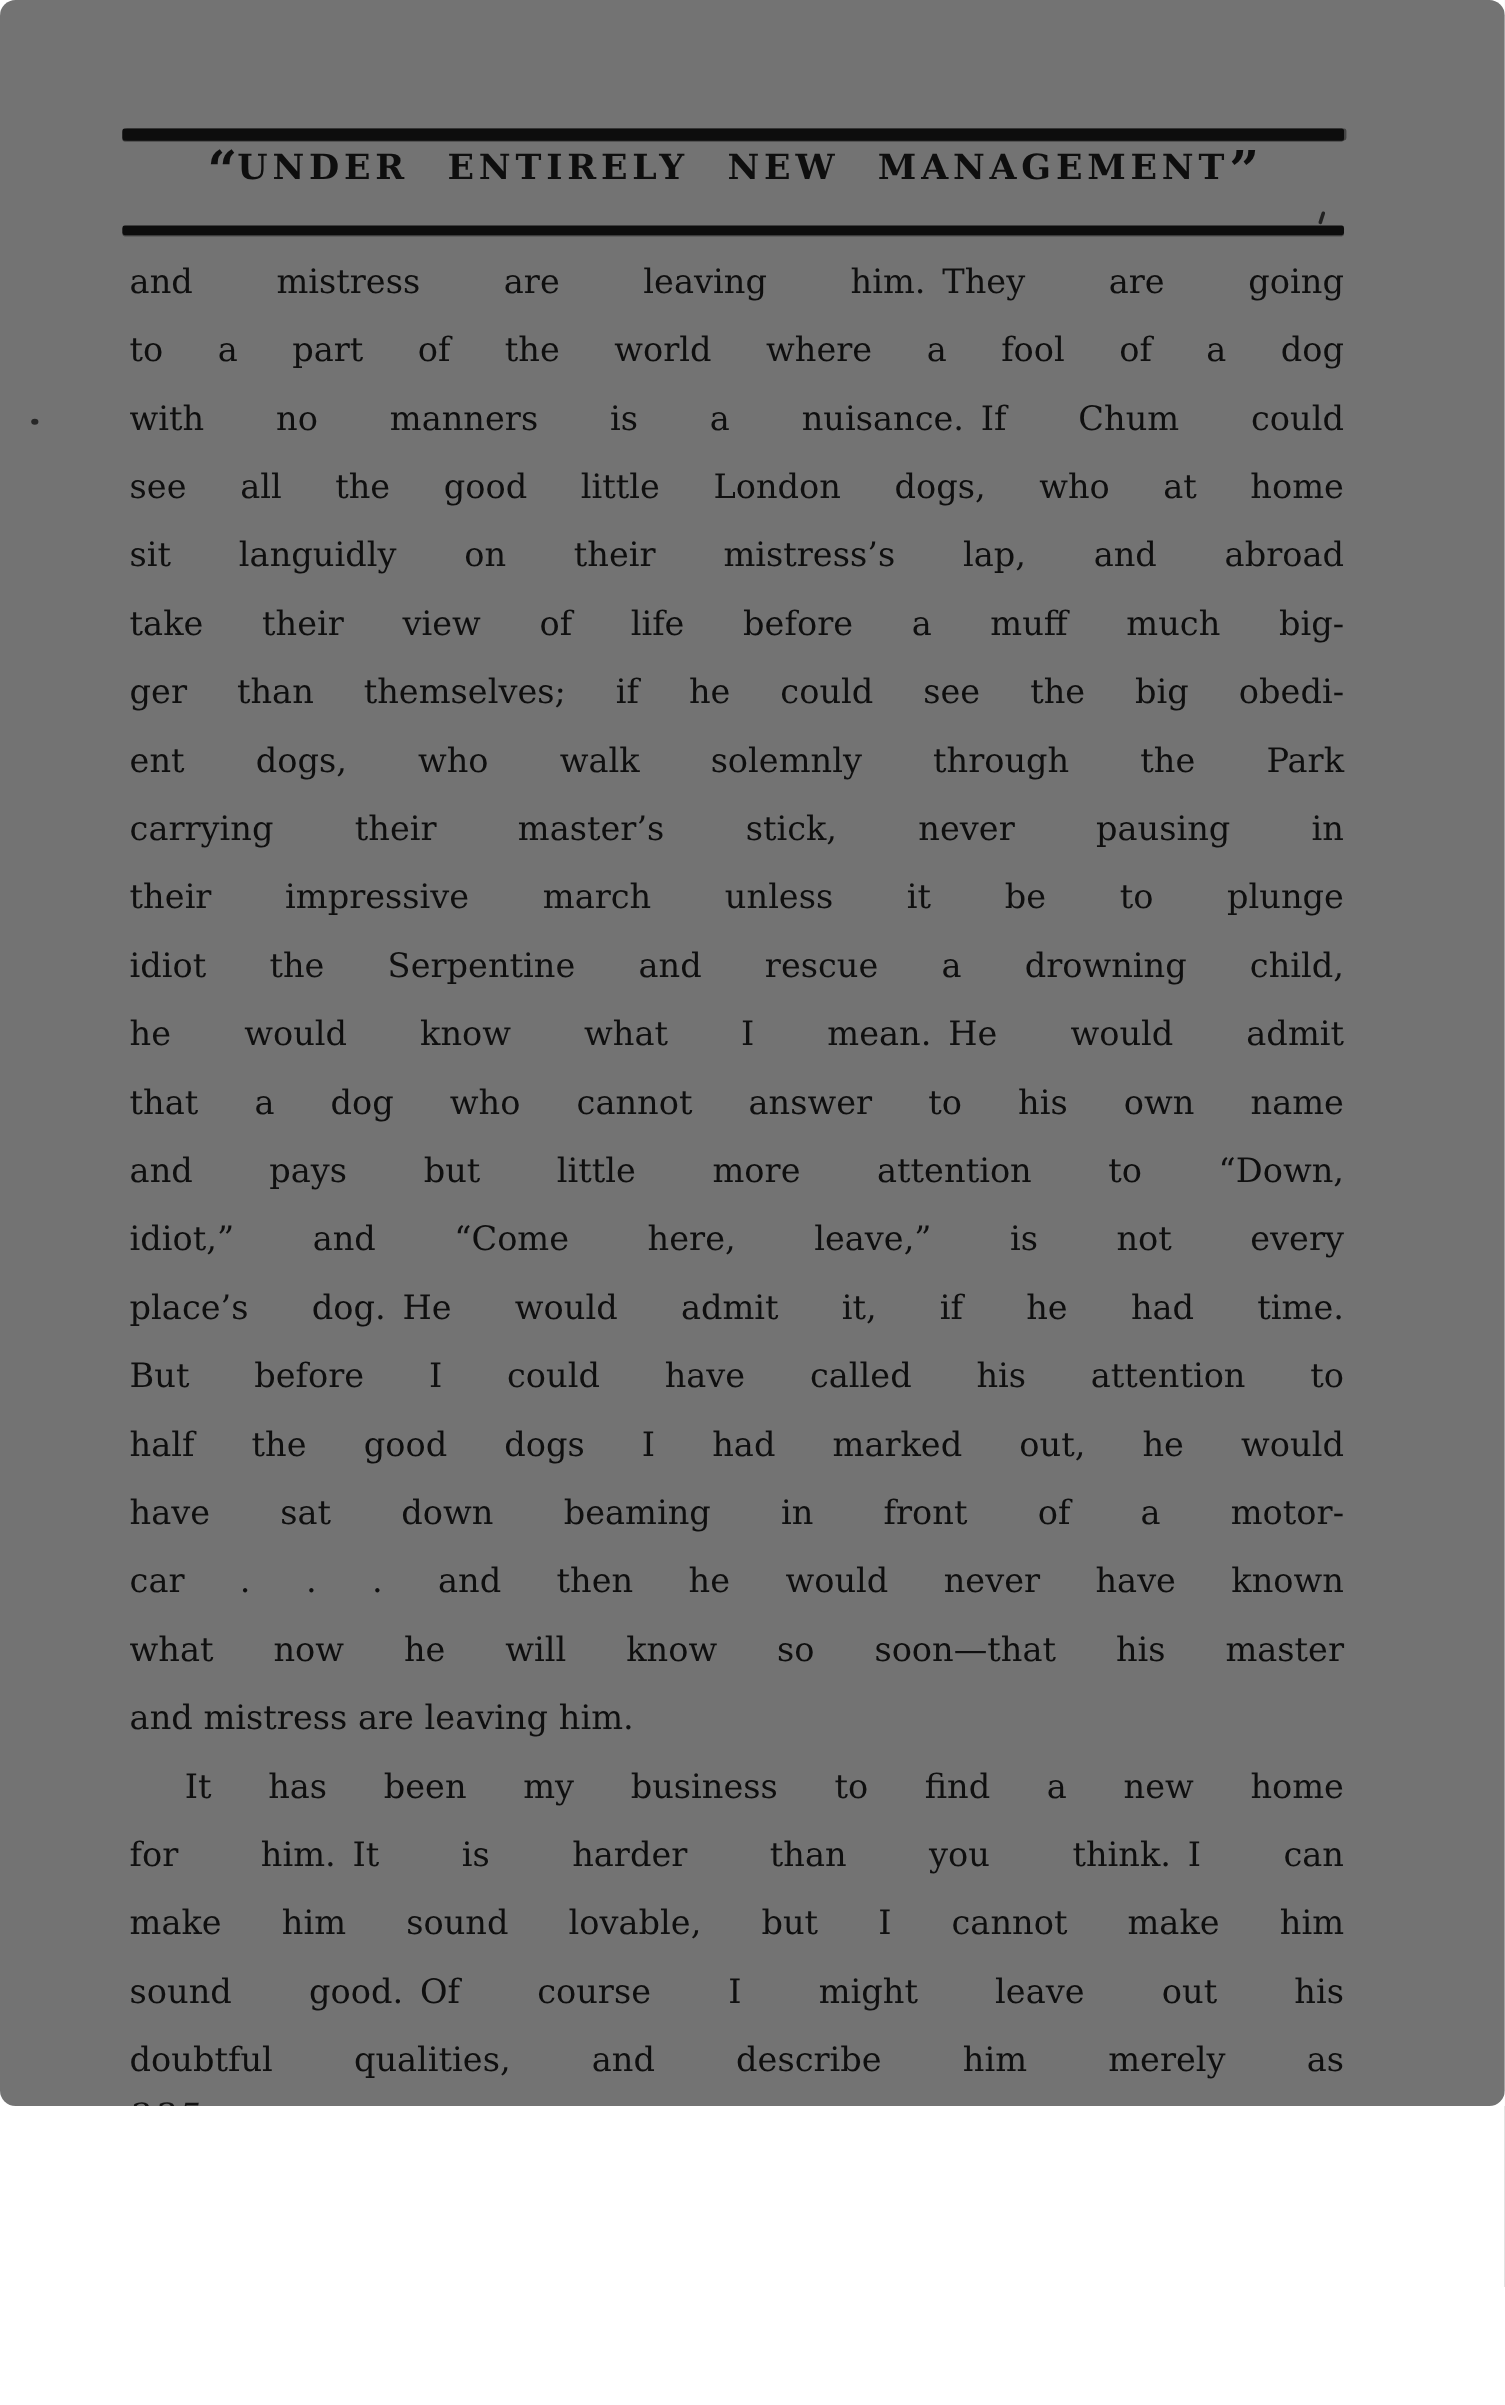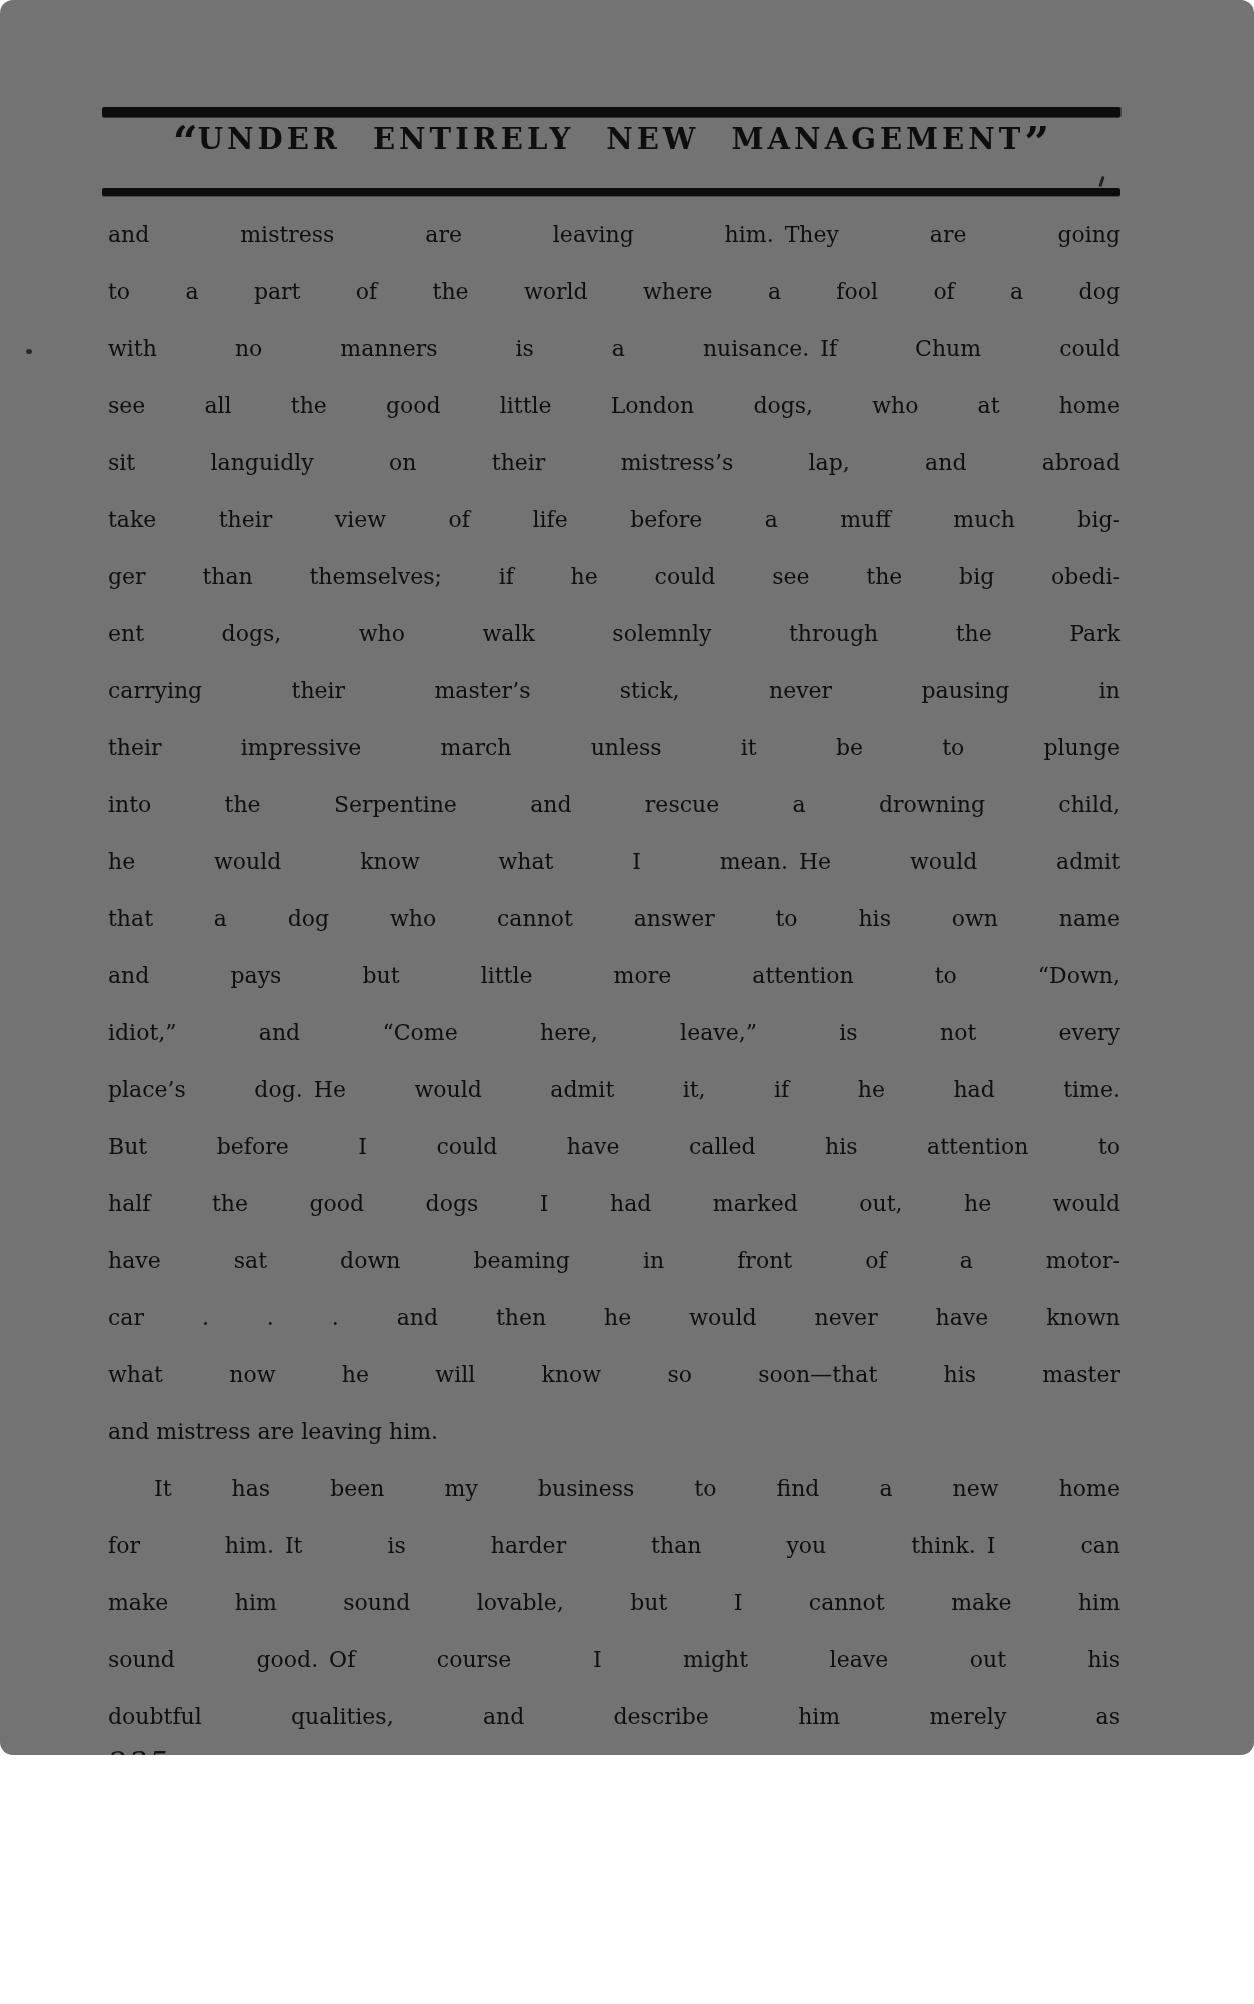--- a/index.html
+++ b/index.html
@@ -54,21 +54,21 @@
     position: relative;
     top: 0.18em;
     letter-spacing: 0;
     word-spacing: 0;
   }
   .body-text {
     position: absolute;
     left: 108px;
     top: 206px;
     width: 1012px;
-    font-size: 22px;
+    font-size: 28px;
     line-height: 57px;
     color: #0f0f0f;
   }
   .para { margin: 0; }
   .line {
     text-align: justify;
     text-align-last: justify;
     white-space: normal;
   }
   .line.flush {
@@ -131,21 +131,21 @@
         <div class="line first">and mistress are leaving him. They are going</div>
         <div class="line">to a part of the world where a fool of a dog</div>
         <div class="line">with no manners is a nuisance. If Chum could</div>
         <div class="line">see all the good little London dogs, who at home</div>
         <div class="line">sit languidly on their mistress’s lap, and abroad</div>
         <div class="line">take their view of life before a muff much big-</div>
         <div class="line">ger than themselves; if he could see the big obedi-</div>
         <div class="line">ent dogs, who walk solemnly through the Park</div>
         <div class="line">carrying their master’s stick, never pausing in</div>
         <div class="line">their impressive march unless it be to plunge</div>
-        <div class="line">into the Serpentine and rescue a drowning child,</div>
+        <div class="line">idiot the Serpentine and rescue a drowning child,</div>
         <div class="line">he would know what I mean. He would admit</div>
         <div class="line">that a dog who cannot answer to his own name</div>
         <div class="line">and pays but little more attention to “Down,</div>
         <div class="line">idiot,” and “Come here, leave,” is not every</div>
         <div class="line">place’s dog. He would admit it, if he had time.</div>
         <div class="line">But before I could have called his attention to</div>
         <div class="line">half the good dogs I had marked out, he would</div>
         <div class="line">have sat down beaming in front of a motor-</div>
         <div class="line">car . . . and then he would never have known</div>
         <div class="line">what now he will know so soon—that his master</div>

